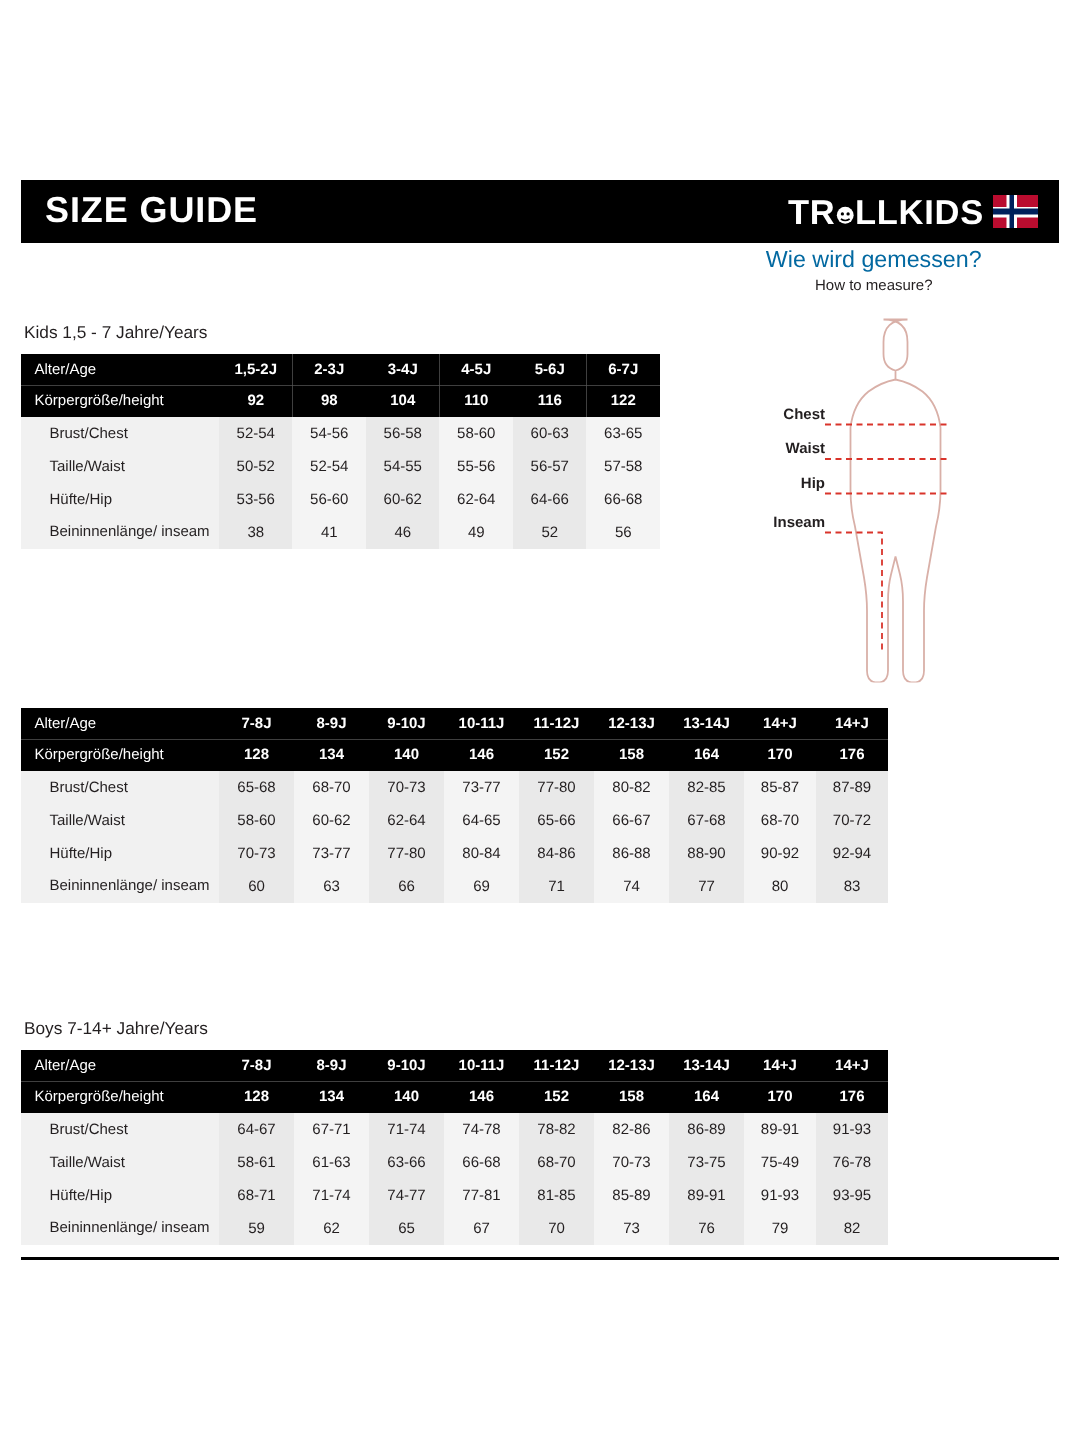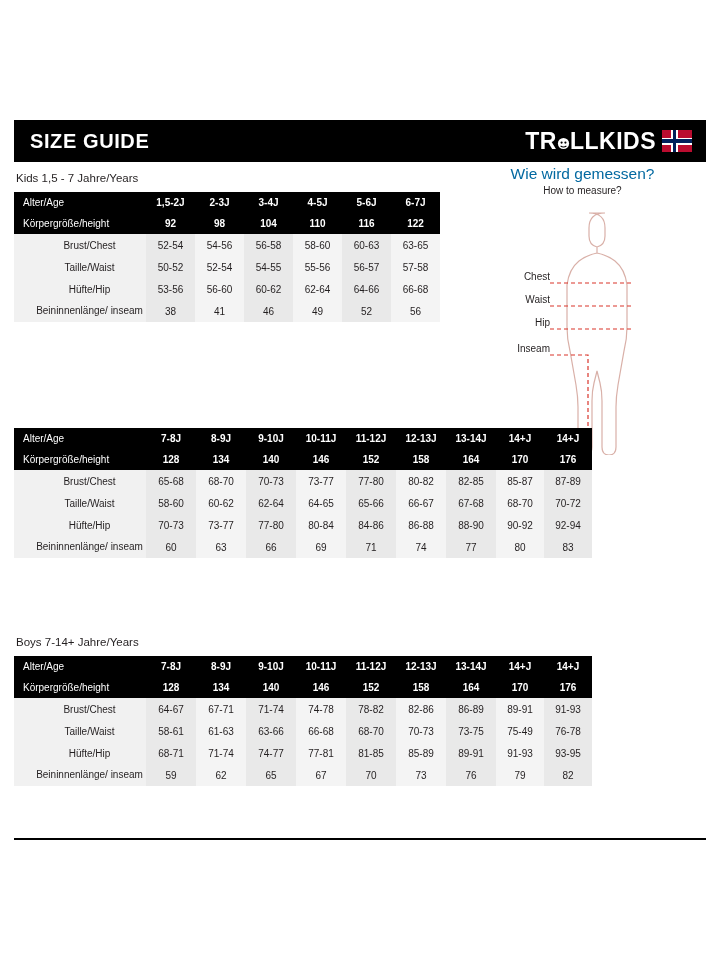--- a/index.html
+++ b/index.html
@@ -31,21 +31,21 @@
     height: 42px;
     background: #000000;
     display: flex;
     align-items: center;
     justify-content: space-between;
     padding: 0 14px 0 16px;
     box-sizing: border-box;
   }
   .header-title {
     color: #ffffff;
-    font-size: 20px;
+    font-size: 24px;
     font-weight: bold;
     letter-spacing: 0.6px;
   }
   .brand {
     display: flex;
     align-items: center;
     gap: 6px;
   }
   .brand-text {
     color: #ffffff;
@@ -93,20 +93,21 @@
     left: 0; right: 0;
     top: 9.1px;
     height: 3.8px;
     background: #00205b;
   }
 
   
   .table-block {
     position: absolute;
     left: 14px;
+    margin-top: 44px;
   }
   .table-caption {
     font-size: 11.5px;
     color: #231f20;
     margin: 0 0 8px 2px;
     font-weight: normal;
   }
   table.size {
     border-collapse: collapse;
     table-layout: fixed;
@@ -114,21 +115,21 @@
   table.size td {
     font-size: 10px;
     color: #231f20;
     padding: 0;
     height: 22px;
     vertical-align: middle;
     text-align: center;
     border: 0;
   }
   table.size td.rowhead {
-    text-align: center;
+    text-align: left;
     padding-left: 19px;
   }
   table.size thead td {
     background: #000000;
     color: #ffffff;
     font-size: 10px;
     height: 21px;
     font-weight: normal;
   }
   table.size thead td.rowhead {
@@ -167,20 +168,21 @@
     font-size: 10px;
     color: #231f20;
     margin: 2px 0 0 0;
   }
   .figure-wrap {
     position: absolute;
     left: 0;
     top: 40px;
     width: 255px;
     height: 250px;
+    font-weight: bold;
   }
   .m-label {
     position: absolute;
     font-size: 10px;
     color: #231f20;
     text-align: right;
     width: 70px;
   }
 
   .footer-rule {

